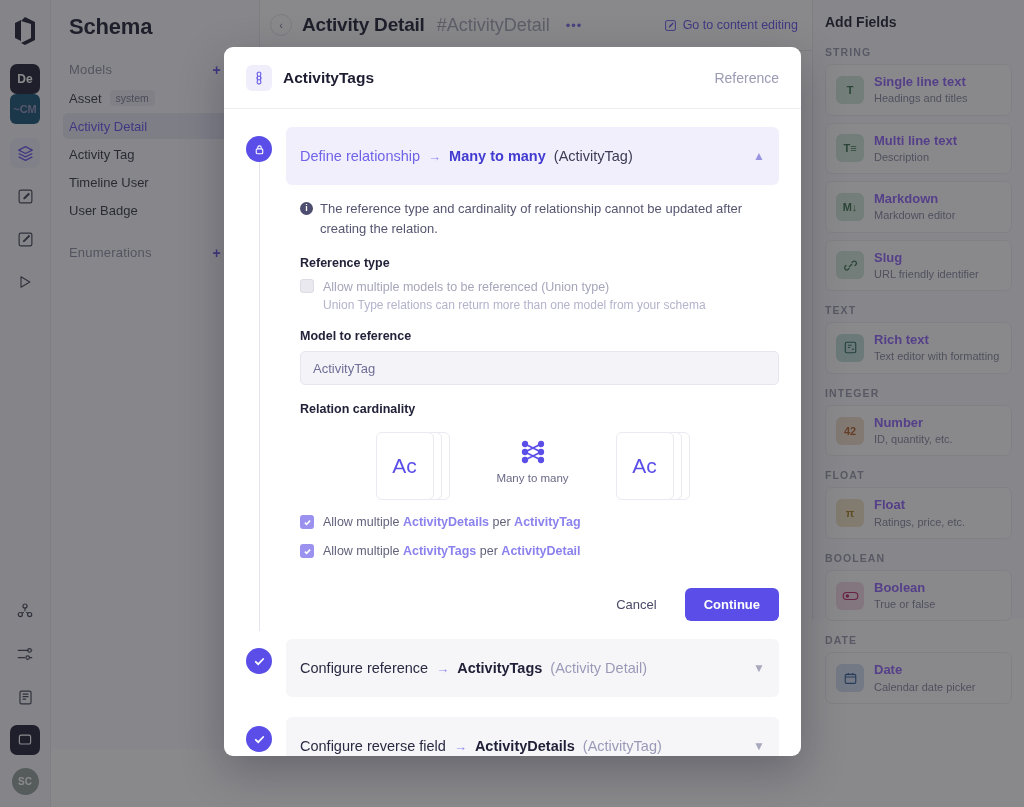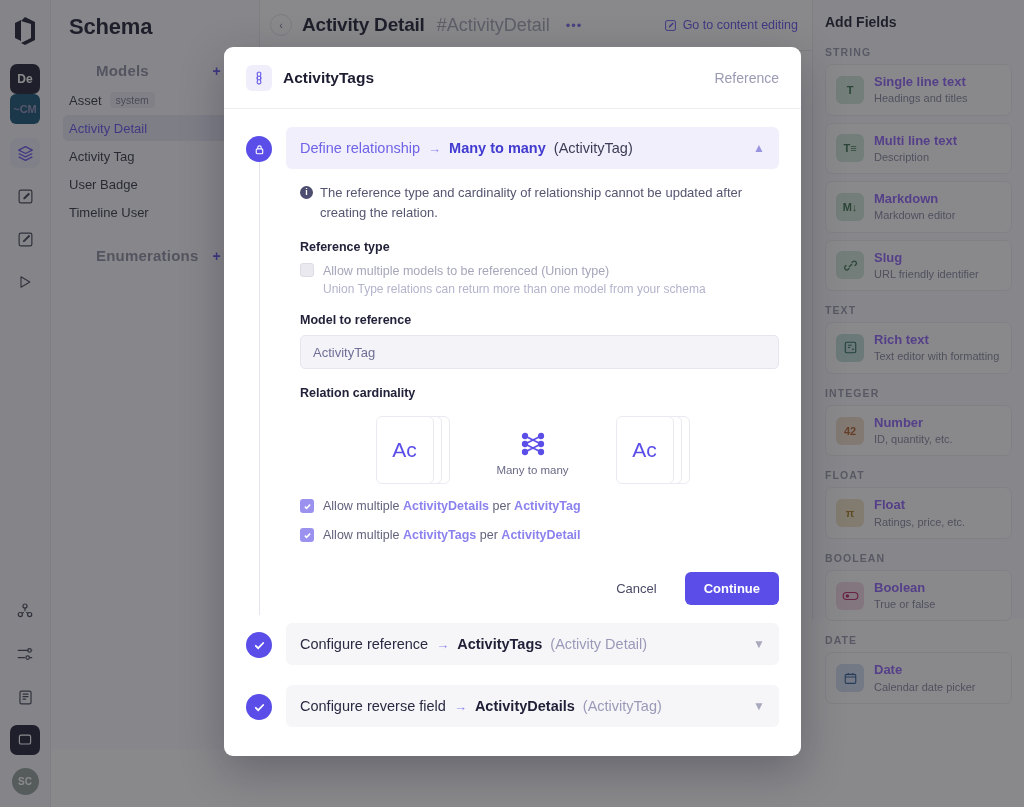--- a/index.html
+++ b/index.html
@@ -35,21 +35,21 @@
     width: 27px; height: 27px; border-radius: 50%; background: #8e9a96;
     color: #fff; font-size: 10px; font-weight: 700; display:flex;
     align-items:center; justify-content:center; margin-bottom: 12px;
   }
 
   
   .schema-sb { width: 209px; height: 749px; background: #fbfbfc; border-right:1px solid #e8e8ec; }
   .schema-title { font-size: 22px; font-weight: 700; color:#15152b; padding: 14px 0 0 18px; letter-spacing:-.2px;}
   .sb-section { margin-top: 22px; padding: 0 12px 0 18px; }
   .sb-section-head { display:flex; align-items:center; justify-content:space-between; }
-  .sb-section-label { font-size: 15px; color:#8a8aa0; font-weight:700; letter-spacing:.2px;margin-left:27px;}
+  .sb-section-label { font-size: 13px; color:#8a8aa0; font-weight:400; letter-spacing:.2px;}
   .sb-add { font-size: 12px; color:#5b4ee8; font-weight:600; display:flex; align-items:center; gap:3px;}
   .sb-add .plus { font-size: 14px; line-height:1; }
   .sb-list { margin-top: 8px; }
   .sb-item {
     height: 26px; display:flex; align-items:center; gap: 8px;
     padding-left: 6px; margin: 0 -6px 2px -6px; border-radius:5px;
     font-size: 13px; color:#2c2c3d;
   }
   .sb-item.selected { background:#e7e6f3; color:#5b4ee8; font-weight:500; }
   .sb-tag { font-size: 10.5px; color:#76768d; background:#ececf1; border-radius:4px; padding: 2px 6px; }
@@ -93,21 +93,21 @@
   .m-ref { margin-left:auto; font-size:14px; color:#9a9ab4;}
   .m-body { flex:1; padding: 18px 22px 0 22px; position:relative; overflow:hidden;}
 
   .step { position:relative; padding-left: 40px; }
   .step-dot {
     position:absolute; left:0; top:9px; width: 26px; height:26px; border-radius:50%;
     background:#5b4ee8; display:flex; align-items:center; justify-content:center;
   }
   .step-line { position:absolute; left:12.5px; top:35px; bottom:-10px; width:1px; background:#e4e4ec; }
   .step-bar {
-    height: 42px; border-radius:6px; display:flex; align-items:center; padding: 0 14px;
+    height: 58px; border-radius:6px; display:flex; align-items:center; padding: 0 14px;
     font-size:14.5px; gap:8px;
   }
   .step-bar.open { background:#f1effc; }
   .step-bar.closed { background:#f6f6f9; }
   .sb-txt { color:#6f63e8; }
   .sb-txt.dark { color:#2a2a42; }
   .sb-arrow { color:#8f88ee; font-size:13px; }
   .sb-strong { font-weight:700; color:#413bd0; }
   .sb-strong.dark { font-weight:700; color:#1f1f37; }
   .sb-paren { color:#3c3c56; }
@@ -126,21 +126,21 @@
   .cbox { width:14px; height:14px; border-radius:3px; flex:none; margin-top:1px; }
   .cbox.off { background:#e9e9ef; border:1px solid #dcdce4; }
   .cbox.on { background:#9b92f0; display:flex; align-items:center; justify-content:center;}
   .cbtext { font-size:12.5px; color:#a6a6bb; line-height:1.45;}
   .cbsub { font-size:12px; color:#b3b3cc; margin-top:2px;}
   .refinput {
     height: 34px; background:#f3f3f8; border:1px solid #e6e6ee; border-radius:5px;
     display:flex; align-items:center; padding: 0 12px; font-size:13px; color:#6f6f97;
   }
 
-  .cardi { display:flex; align-items:center; justify-content:center; gap: 40px; margin: 16px 0 6px 0; padding-right:14px;}
+  .cardi { display:flex; align-items:flex-start; justify-content:center; gap: 40px; margin: 16px 0 6px 0; padding-right:14px;}
   .stack { position:relative; width: 74px; height: 68px; }
   .stack .c { position:absolute; top:0; background:#fff; border:1px solid #eaeaf2; border-radius:6px; height:68px; }
   .stack .c3 { left: 22px; width: 52px; }
   .stack .c2 { left: 14px; width: 52px; }
   .stack .c1 { left: 0;  width: 58px; display:flex; align-items:center; justify-content:center; color:#5b4ee8; font-size:21px; }
   .mid { display:flex; flex-direction:column; align-items:center; width: 86px; padding-top: 7px;}
   .mid-label { font-size:11.5px; color:#6a6a86; margin-top:7px; }
 
   .allow-row { display:flex; align-items:center; gap:9px; margin-top: 14px; font-size:12.5px; color:#62627c;}
   .allow-row .hl { color:#8b82ee; font-weight:700; }
@@ -255,24 +255,24 @@
             <span>Asset</span>
             <span class="sb-tag">system</span>
           </div>
           <div class="sb-item selected">
             <span>Activity Detail</span>
           </div>
           <div class="sb-item">
             <span>Activity Tag</span>
           </div>
           <div class="sb-item">
+            <span>Timeline User</span>
+          </div>
+          <div class="sb-item">
             <span>User Badge</span>
-          </div>
-          <div class="sb-item">
-            <span>Timeline User</span>
           </div>
         </div>
       </div>
 
       <div class="sb-section">
         <div class="sb-section-head">
           <span class="sb-section-label">Enumerations</span>
           <span class="sb-add">
               <span class="plus">+</span>
               <span>Add</span>

